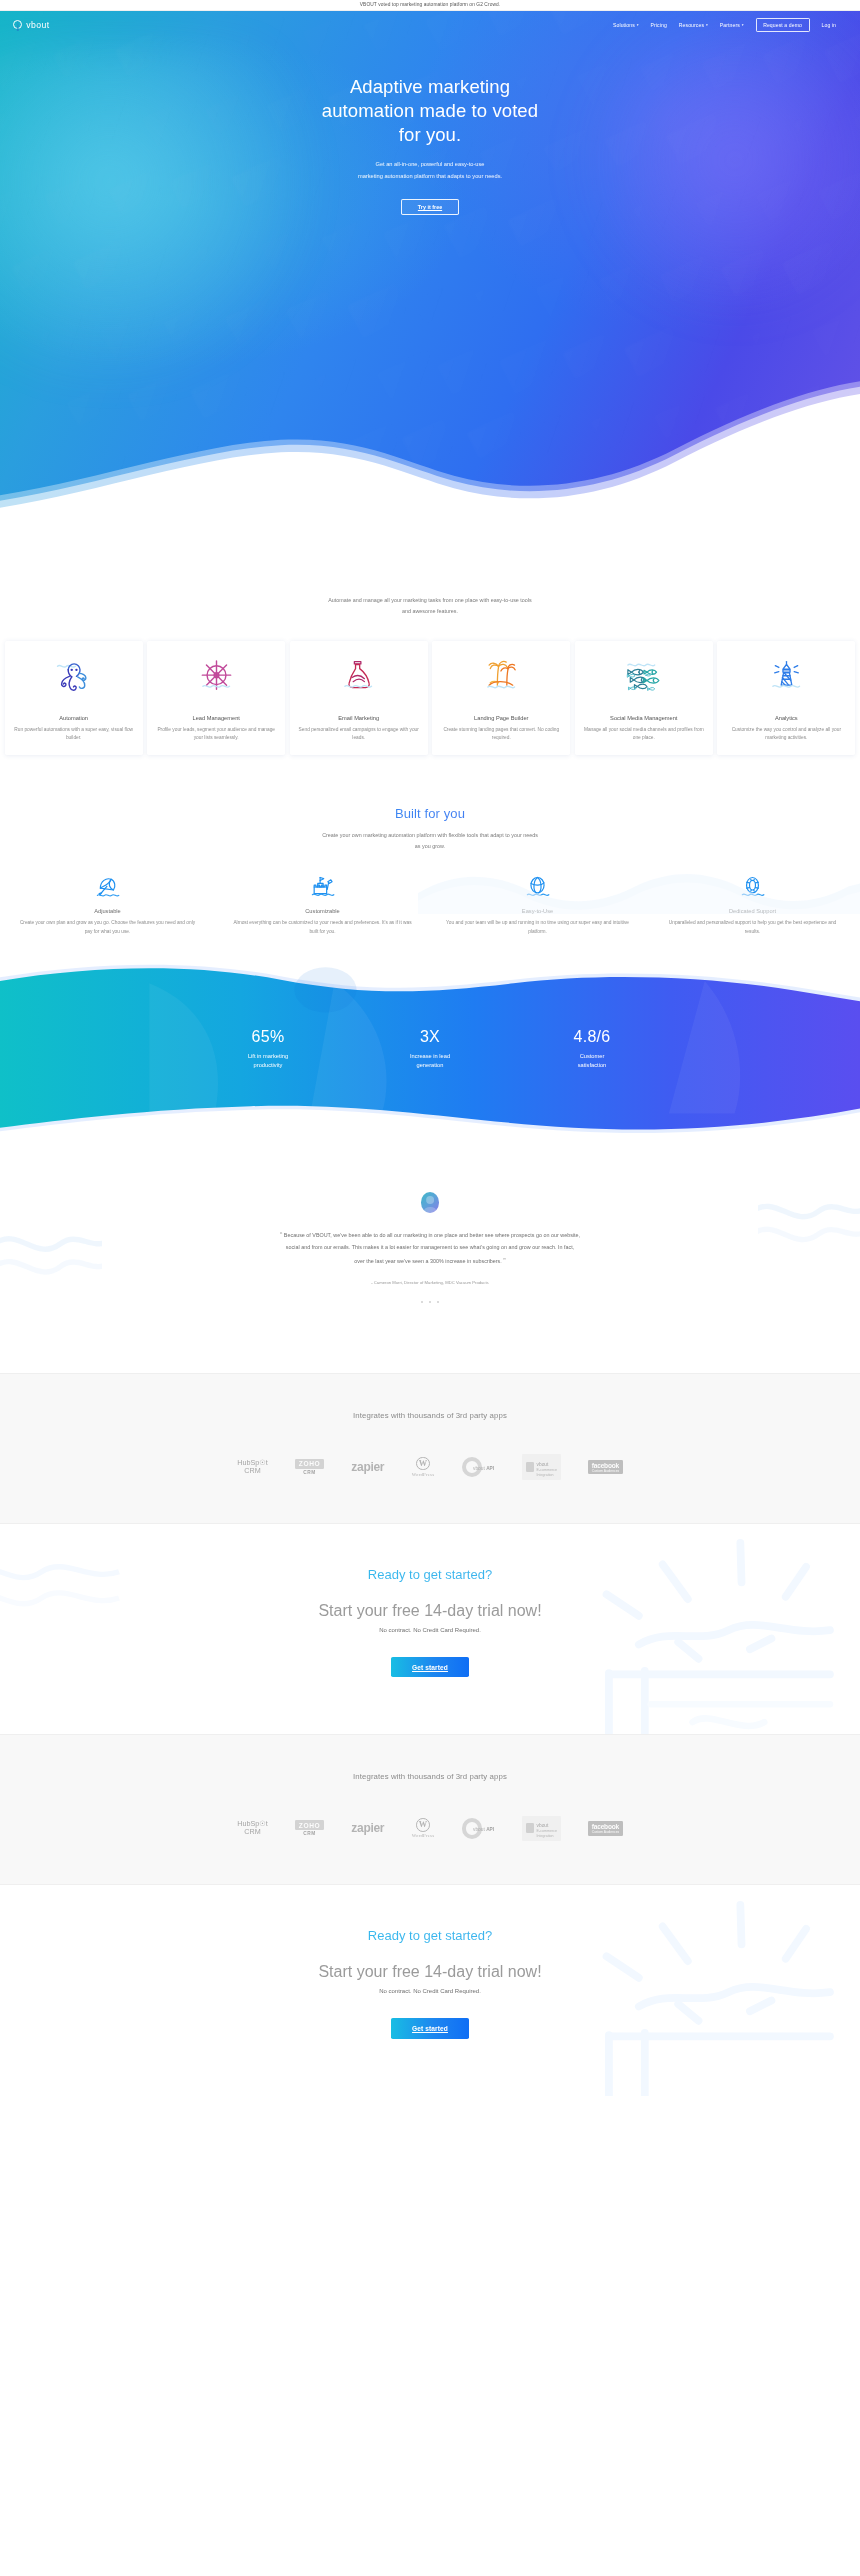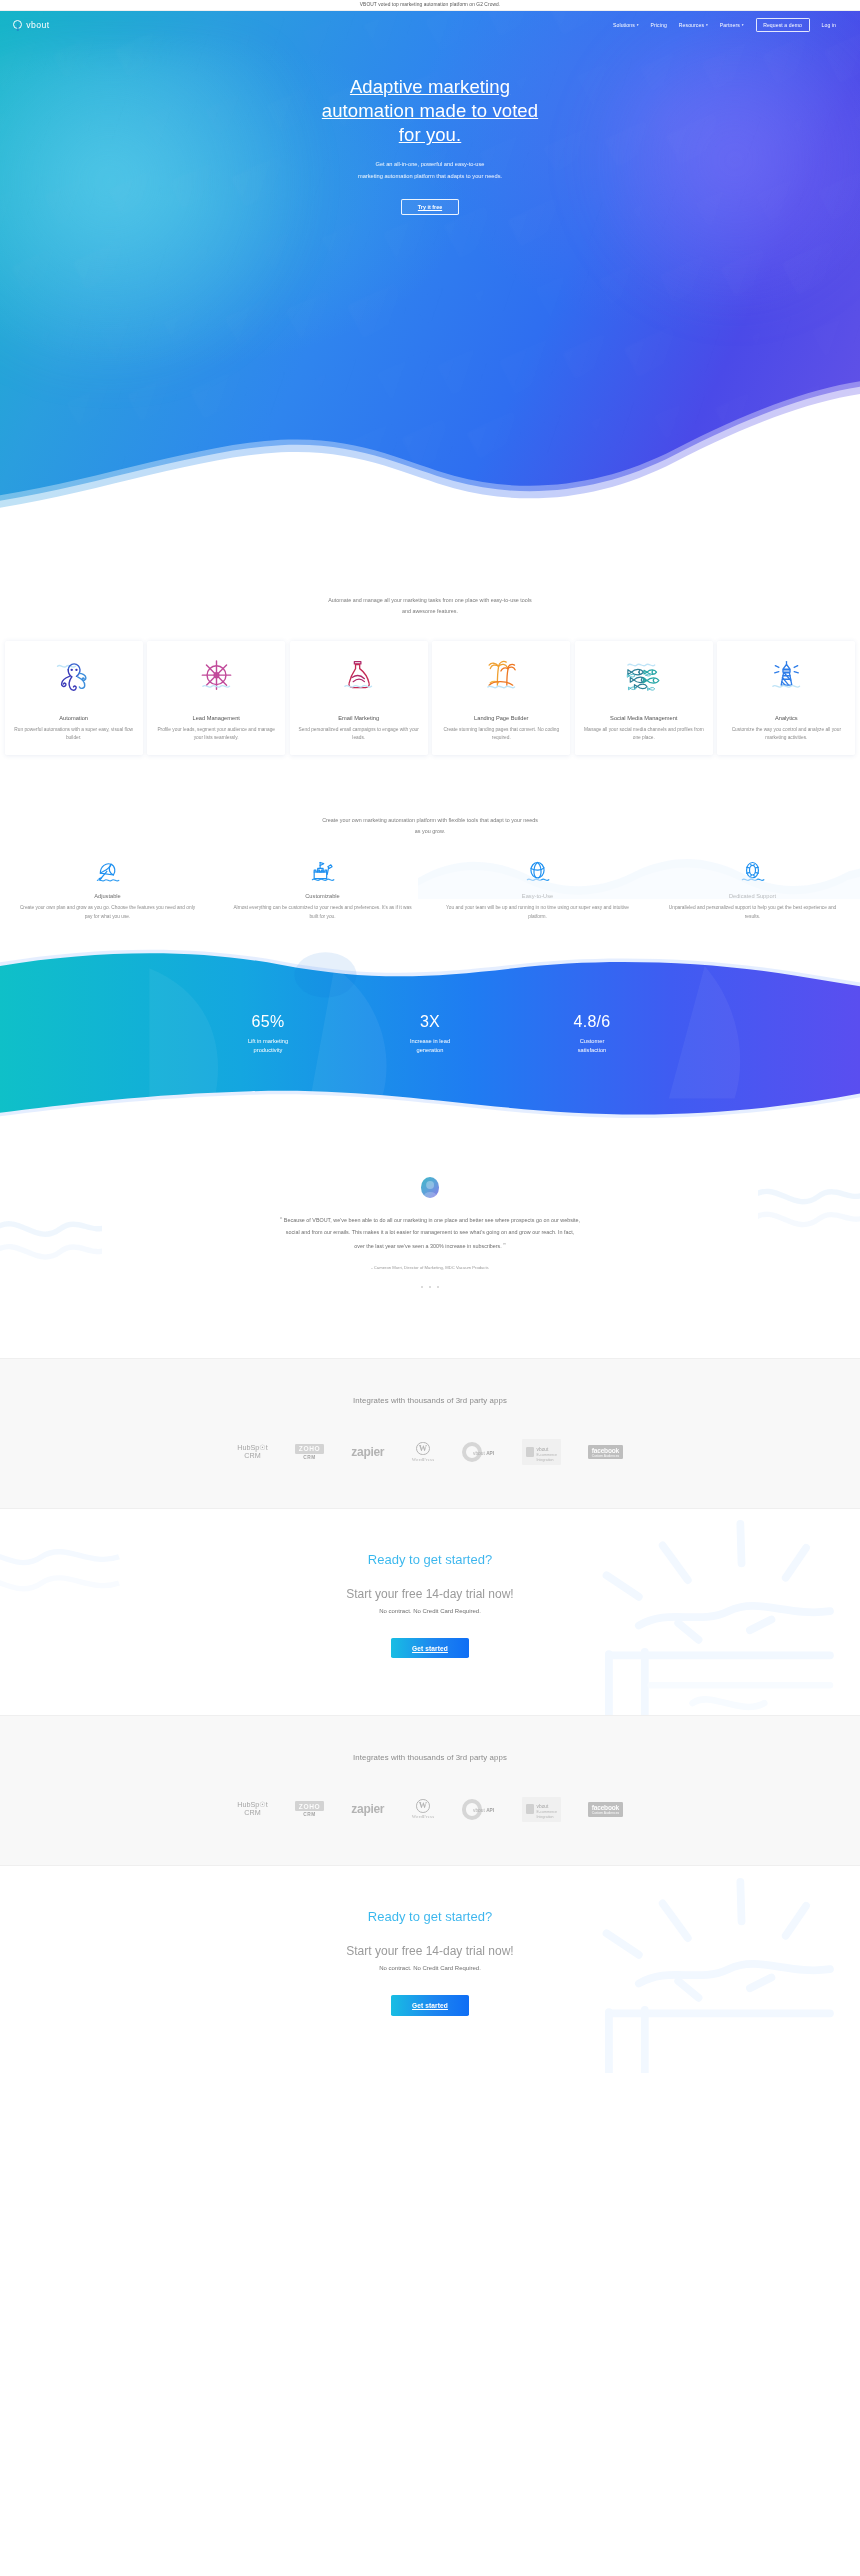--- a/index.html
+++ b/index.html
@@ -65,21 +65,21 @@
     display:inline-flex; align-items:center; gap:1.8px; font-weight:400;
   }
   .caret { font-size:3.6px; opacity:.9; }
   .btn-demo {
     border:0.6px solid rgba(255,255,255,.85); border-radius:1.2px;
     padding:3px 6.6px; font-size:5.1px; color:#fff; letter-spacing:0.1px;
   }
 
   .hero-body { position:relative; z-index:4; text-align:center; padding-top:37px; }
   .hero h1 {
-    color:#fff; font-size:18.5px; line-height:1.30; font-weight:300; letter-spacing:0.1px;text-decoration:underline;
+    color:#fff; font-size:18.5px; line-height:1.30; font-weight:300; letter-spacing:0.1px;
   }
   .hero .sub {
     margin-top:12px; color:rgba(255,255,255,.95); font-size:5.7px;
     line-height:2.0; font-weight:300;
   }
   .btn-try {
     margin-top:16.7px; display:inline-block; border:0.6px solid rgba(255,255,255,.9);
     border-radius:1.8px; padding:4.2px 15.5px; color:#fff; font-size:5.4px; font-weight:700;
     background:rgba(255,255,255,.06);
   }
@@ -208,21 +208,21 @@
   .lg-fb .t1 { font-size:6.6px; font-weight:700; letter-spacing:-0.2px; }
   .lg-fb .t2 { font-size:3.3px; }
 
   
   .cta { position:relative; text-align:center; padding:43px 0 57px; overflow:hidden; background:#fff; }
   .cta h2 {
     font-size:13px; font-weight:300;
     background:linear-gradient(90deg,#29c3ea 0%,#49a8f0 100%);
     -webkit-background-clip:text; background-clip:text; color:transparent;
   }
-  .cta .l1 { margin-top:20.3px; font-size:12px; font-weight:300; color:#9b9b9b; }
+  .cta .l1 { margin-top:20.3px; font-size:16px; font-weight:300; color:#9b9b9b; }
   .cta .l2 { margin-top:7.2px; font-size:6px; color:#6f6f6f; }
   .btn-get {
     margin-top:24px; display:inline-block; padding:6.6px 21.5px; border-radius:1.8px;
     color:#fff; font-size:6.6px; font-weight:700; letter-spacing:0.1px;
     background:linear-gradient(90deg,#18bde3 0%,#1d86f0 55%,#0f6ef5 100%);
   }
   .cta-deco { position:absolute; right:0; bottom:-18px; width:311px; height:227px; opacity:1; pointer-events:none; }
   .cta-deco2 { position:absolute; left:-36px; top:12px; width:179px; height:131px; opacity:1; pointer-events:none; }
 </style>
 </head>
@@ -542,20 +542,21 @@
           </svg>
         </div>
         <h3>Analytics</h3>
         <p>Customize the way you control and analyze all your marketing activities.</p>
       </div>
 
     </div>
   </div>
 
   <div style="padding-top:51px">
+    <div class="sec-title">Built for you</div>
     <div class="sec-sub">
       <span>Create your own marketing automation platform with flexible tools that adapt to your needs</span><br>
       <span>as you grow.</span>
     </div>
 
     <div class="benefits">
       <svg class="bg-wave-deco" viewBox="0 0 760 90" preserveAspectRatio="none">
         <path d="M0,55 C60,20 120,20 180,48 C240,76 300,76 360,46 C420,16 480,16 540,46 C600,76 660,76 720,44 L760,34 L760,90 L0,90 Z" fill="#eef6fe"></path>
         <path d="M0,68 C60,34 120,34 180,62 C240,90 300,90 360,60 C420,30 480,30 540,60 C600,90 660,90 720,58 L760,48 L760,90 L0,90 Z" fill="#f5faff"></path>
       </svg>

